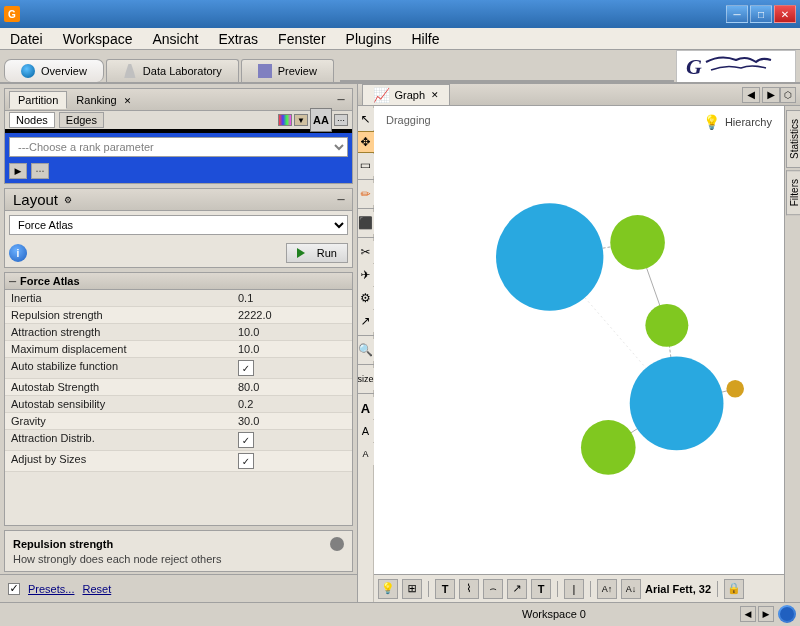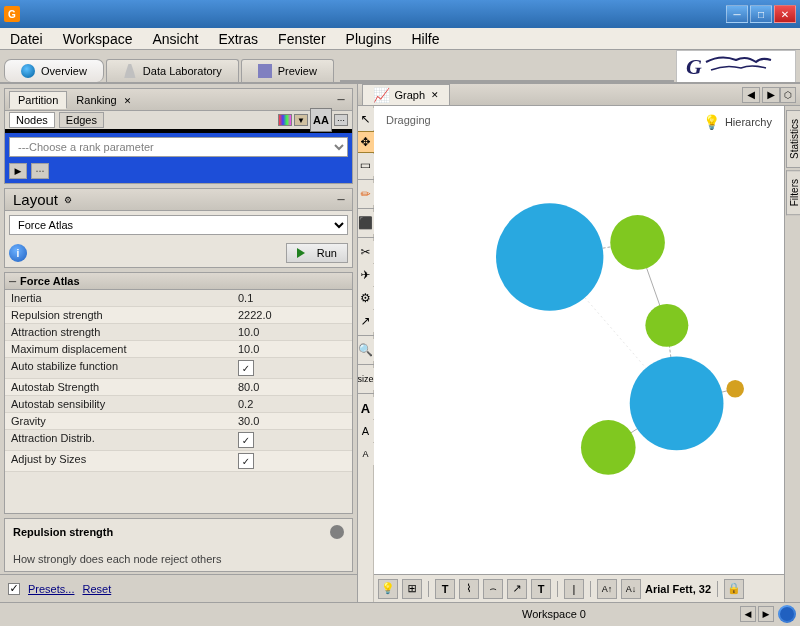--- a/index.html
+++ b/index.html
@@ -209,21 +209,21 @@
 
     
     #repulsion-box {
       background: #e8e4dc;
       margin: 2px 4px;
       border: 1px solid #a0a0a0;
       padding: 6px 8px;
       flex-shrink: 0;
     }
     .rep-title { font-weight: bold; font-size: 11px; display: flex; align-items: center; justify-content: space-between; }
-    .rep-desc { font-size: 11px; color: #404040; margin-top: 14px; }
+    .rep-desc { font-size: 11px; color: #404040; margin-top: 2px; }
     .rep-dot { width: 14px; height: 14px; border-radius: 50%; background: #808080; display: inline-block; }
 
     
     #presets-row {
       background: #d4d0c8;
       border-top: 1px solid #a0a0a0;
       padding: 4px 8px;
       display: flex;
       align-items: center;
       gap: 8px;

